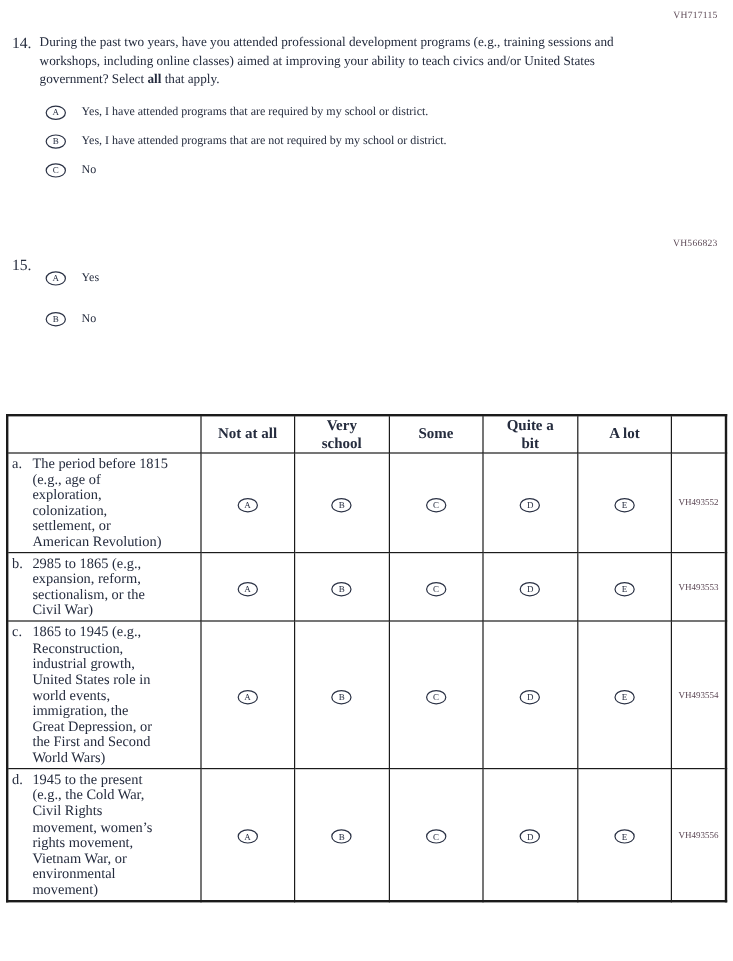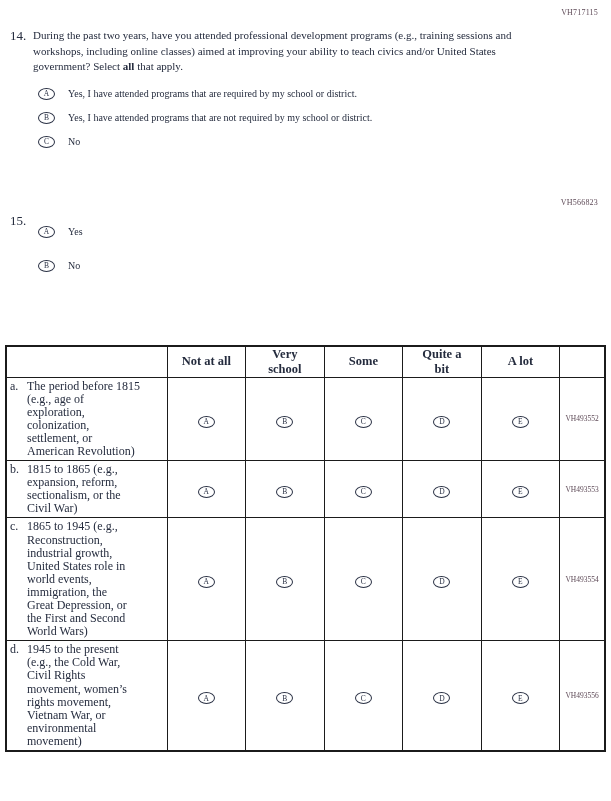--- a/index.html
+++ b/index.html
@@ -216,21 +216,21 @@
       <td class="answer-cell"><span class="bubble">
               <span>E</span>
             </span></td>
       <td class="code-cell">VH493552</td>
     </tr>
 
     <tr>
       <td class="stub">
         <div class="stub-inner">
           <span class="stub-letter">b.</span>
-          <span class="stub-text">1815 to 1865 (e.g.,
+          <span class="stub-text">2985 to 1865 (e.g.,
 expansion, reform,
 sectionalism, or the
 Civil War)</span>
         </div>
       </td>
       <td class="answer-cell"><span class="bubble">
               <span>A</span>
             </span></td>
       <td class="answer-cell"><span class="bubble">
               <span>B</span>

